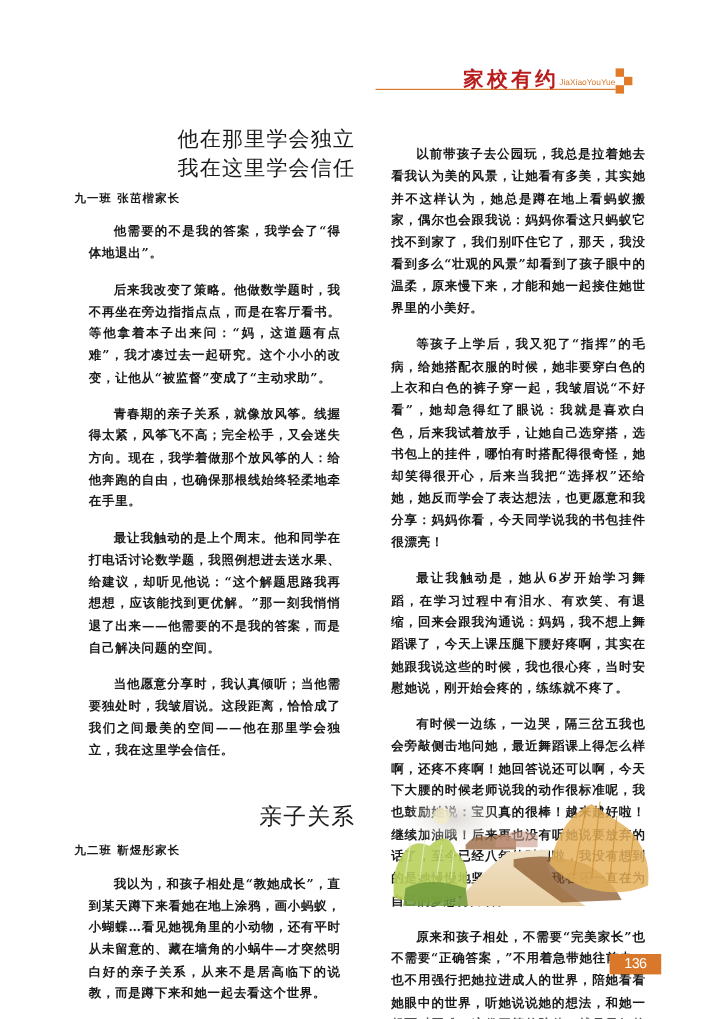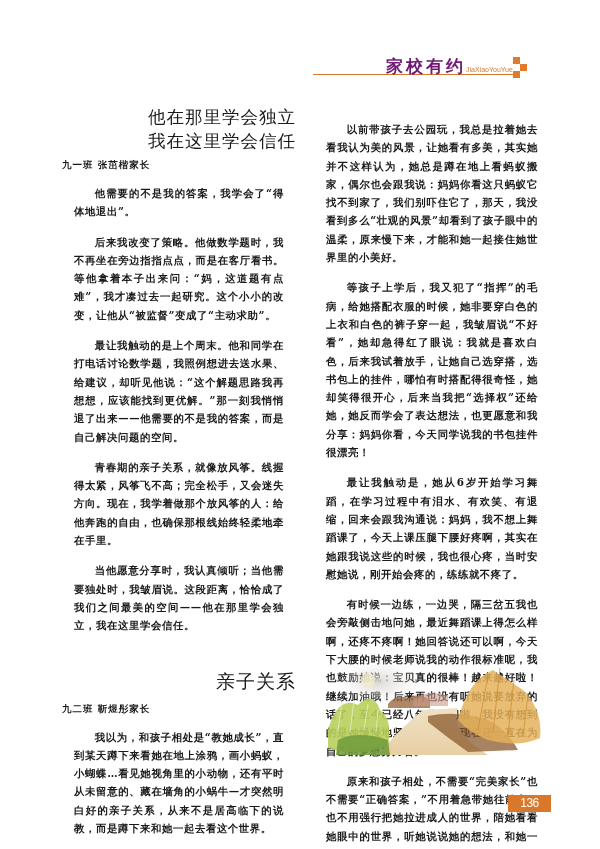--- a/index.html
+++ b/index.html
@@ -2,21 +2,21 @@
 <html><head>
 <meta charset="utf-8">
 <style>
   html, body { margin: 0; padding: 0; background: #ffffff; }
   body { width: 600px; height: 849px; position: relative; overflow: hidden;
          font-family: "DejaVu Serif", "Liberation Serif", serif; color: #1a1a1a; }
 
   
   .hdr-line { position: absolute; left: 313px; top: 74px; width: 200px; height: 1px; background: #d9782a; }
   .hdr-title { position: absolute; left: 386px; top: 55px; font-family: "DejaVu Sans", sans-serif;
-               font-size: 17px; font-weight: bold; color: #701a75; letter-spacing: 3px; }
+               font-size: 17px; font-weight: bold; color: #b91c1c; letter-spacing: 3px; }
   .hdr-pinyin { position: absolute; left: 466px; top: 66px; font-family: "Liberation Sans", sans-serif;
                 font-size: 7px; color: #d9782a; }
   .hdr-sq { position: absolute; background: #e07b2c; }
 
   .col { position: absolute; }
   .col-left { left: 62px; top: 105px; width: 234px; }
   .col-right { left: 314px; top: 108px; width: 236px; }
 
   .title { text-align: right; font-size: 17.5px; line-height: 24px; letter-spacing: 1px; margin: 0; font-weight: normal; }
   .byline { text-align: left; font-size: 9.5px; font-weight: bold; margin: 6px 0 10px 0; letter-spacing: 1px; }
@@ -47,22 +47,22 @@
 
 <div class="col col-left">
   <div>
     <h1 class="title">
       <div>他在那里学会独立</div>
       <div>我在这里学会信任</div>
     </h1>
     <div class="byline">九一班  张茁楷家长</div>
     <p class="para">他需要的不是我的答案，我学会了“得体地退出”。</p>
     <p class="para">后来我改变了策略。他做数学题时，我不再坐在旁边指指点点，而是在客厅看书。等他拿着本子出来问：“妈，这道题有点难”，我才凑过去一起研究。这个小小的改变，让他从“被监督”变成了“主动求助”。</p>
+    <p class="para">青春期的亲子关系，就像放风筝。线握得太紧，风筝飞不高；完全松手，又会迷失方向。现在，我学着做那个放风筝的人：给他奔跑的自由，也确保那根线始终轻柔地牵在手里。</p>
     <p class="para">最让我触动的是上个周末。他和同学在打电话讨论数学题，我照例想进去送水果、给建议，却听见他说：“这个解题思路我再想想，应该能找到更优解。”那一刻我悄悄退了出来——他需要的不是我的答案，而是自己解决问题的空间。</p>
-    <p class="para">青春期的亲子关系，就像放风筝。线握得太紧，风筝飞不高；完全松手，又会迷失方向。现在，我学着做那个放风筝的人：给他奔跑的自由，也确保那根线始终轻柔地牵在手里。</p>
     <p class="para">当他愿意分享时，我认真倾听；当他需要独处时，我皱眉说。这段距离，恰恰成了我们之间最美的空间——他在那里学会独立，我在这里学会信任。</p>
   </div>
 
   <div class="sec2">
     <h2 class="title">亲子关系</h2>
     <div class="byline">九二班  靳煜彤家长</div>
     <p class="para">我以为，和孩子相处是“教她成长”，直到某天蹲下来看她在地上涂鸦，画小蚂蚁，小蝴蝶…看见她视角里的小动物，还有平时从未留意的、藏在墙角的小蜗牛—才突然明白好的亲子关系，从来不是居高临下的说教，而是蹲下来和她一起去看这个世界。</p>
     <p class="para">从孩子出生到一点一点长大，已数不清有多少个日日夜夜。</p>
   </div>
 </div>

